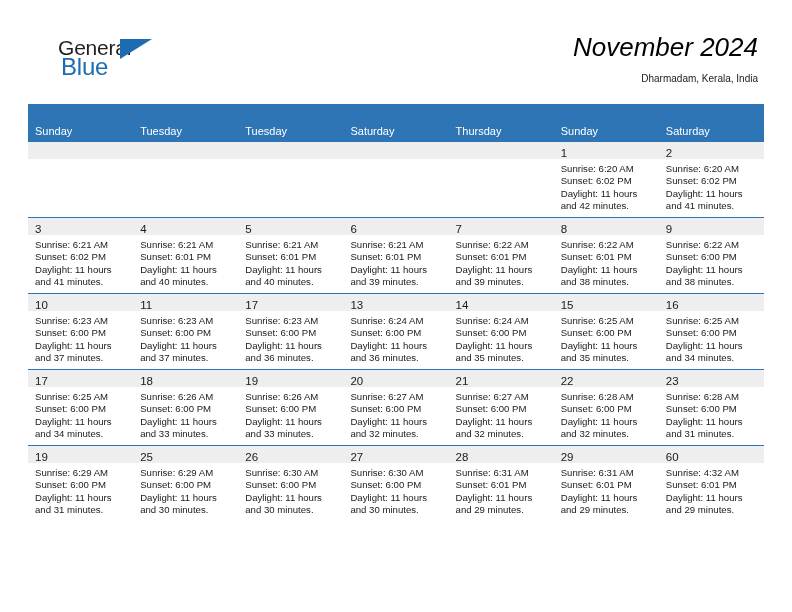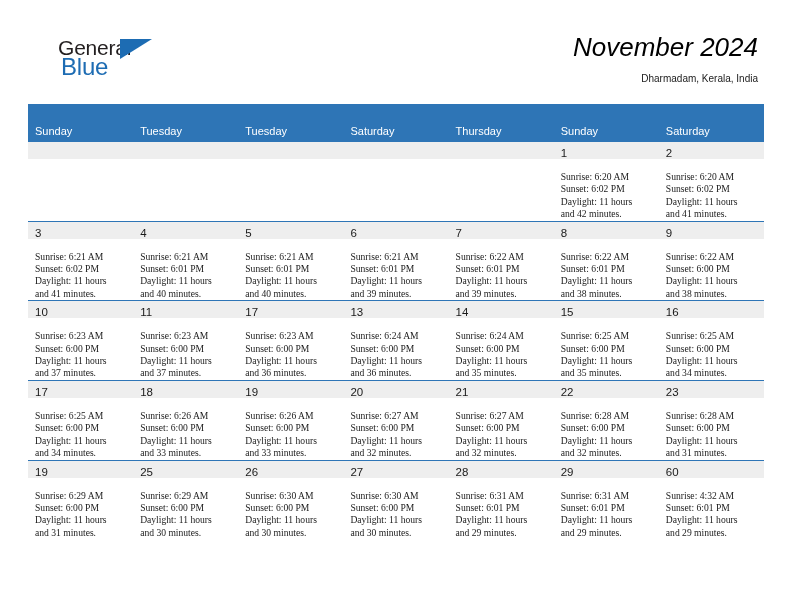--- a/index.html
+++ b/index.html
@@ -123,22 +123,21 @@
     height: 17px;
     padding: 1px 0 0 7px;
     box-sizing: border-box;
   }
   .daynum {
     font-size: 11.5px;
     line-height: 15px;
     color: #1a1a1a;
   }
   .cell-body {
-    padding: 12px 4px 0 7px;
-    font-family: Liberation Serif, serif;
+    padding: 4px 4px 0 7px;
   }
   .cell-line {
     font-size: 9.6px;
     line-height: 12.4px;
     color: #1a1a1a;
     white-space: nowrap;
   }
   .empty .daynum-band {
     background: #eeeeee;
   }

